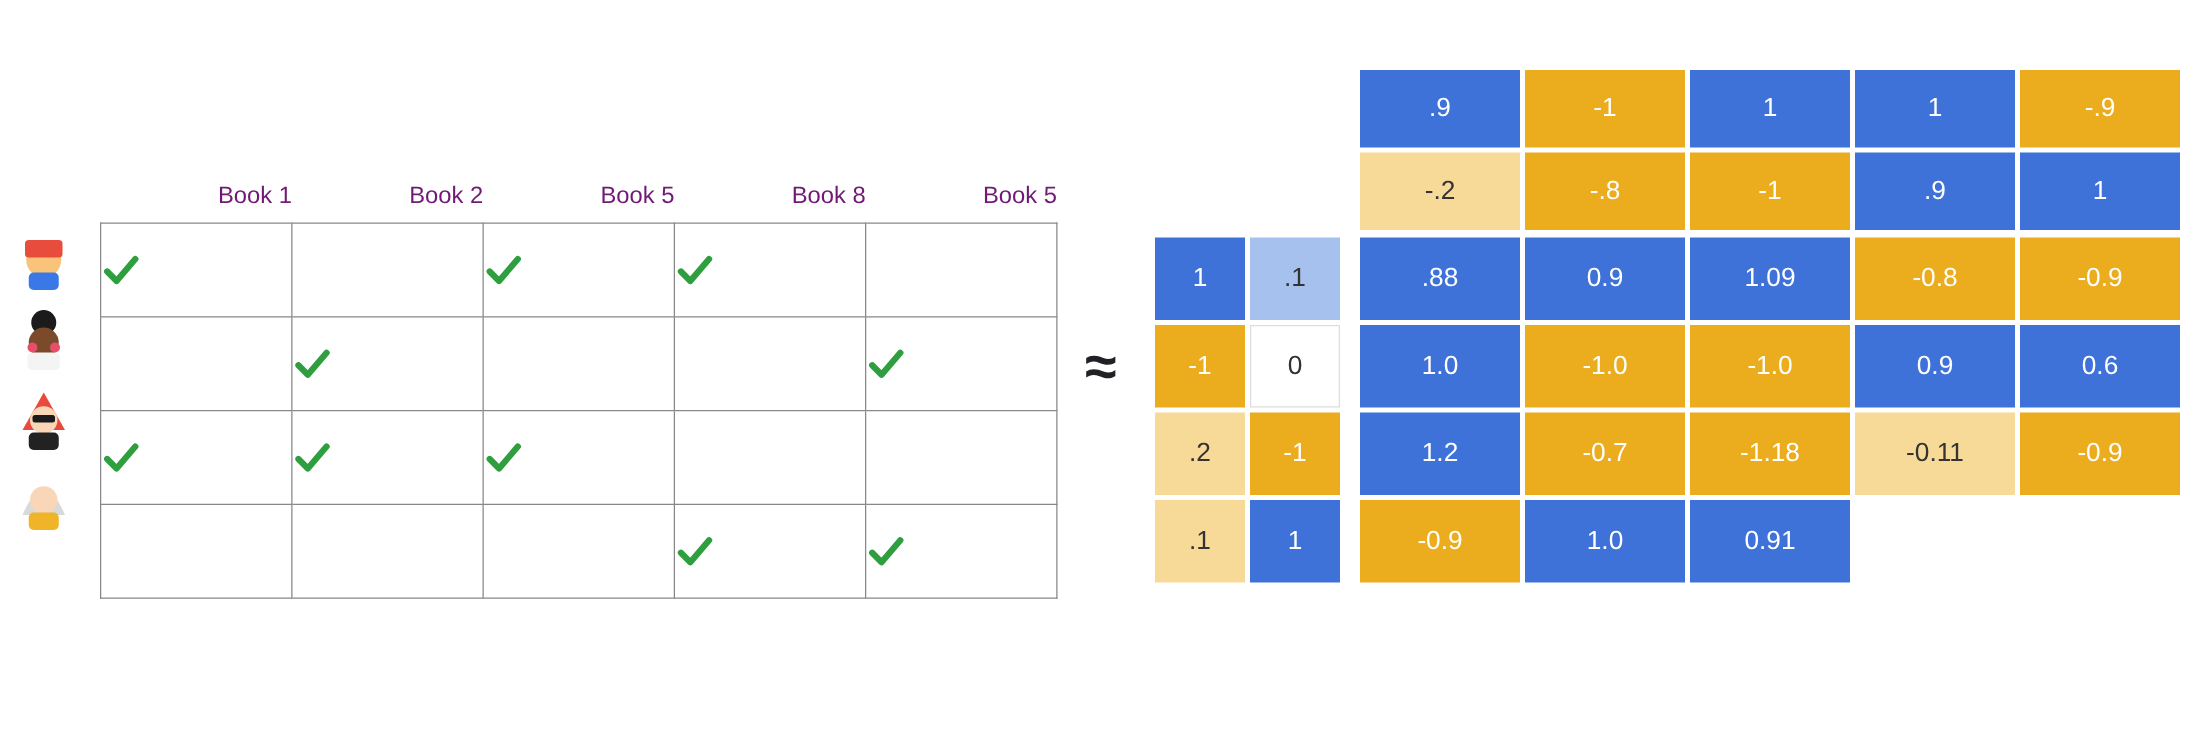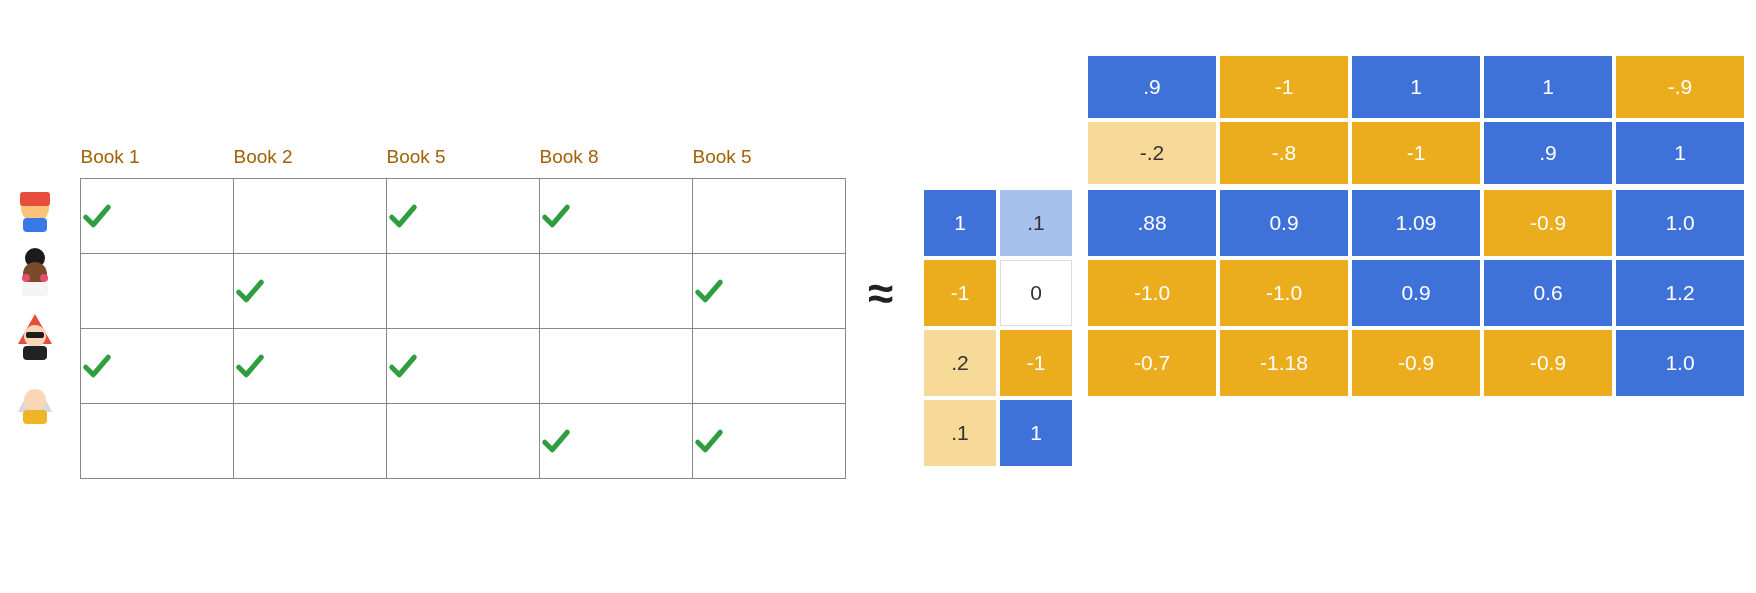--- a/index.html
+++ b/index.html
@@ -1,20 +1,20 @@
 <!DOCTYPE html>
 <html><head>
 <meta charset="utf-8">
 <style>
   html,body{margin:0;padding:0;font-family:Arial,Helvetica,sans-serif;background:#fff;color:#202124}
   .page{width:1756px;height:593px;position:relative}
   .avatars{display:flex;flex-direction:column;gap:10px;position:absolute;left:8px;top:180px}
   .avatar{width:54px;height:54px}
   .books-table{position:absolute;left:80px;top:146px;border-collapse:collapse}
-  .books-table th{font-size:19px;font-weight:400;color:#a16207;padding:0 0 10px 0;text-align:left}
+  .books-table th{font-size:19px;font-weight:400;color:#701a75;padding:0 0 10px 0;text-align:right}
   .books-table td{border:1px solid #888;width:150px;height:72px;text-align:center;vertical-align:middle}
   .approx{position:absolute;left:868px;top:266px;font-size:46px;font-weight:900}
   .mat-u{position:absolute;left:924px;top:190px}
   .mat-v{position:absolute;left:1088px;top:56px}
   .mat-r{position:absolute;left:1088px;top:190px}
   .grid{display:grid;gap:4px}
   .grid-u{grid-template-columns:repeat(2,72px);grid-template-rows:repeat(4,66px)}
   .grid-v{grid-template-columns:repeat(5,128px);grid-template-rows:repeat(2,62px)}
   .grid-r{grid-template-columns:repeat(5,128px);grid-template-rows:repeat(4,66px)}
   .cell{display:flex;align-items:center;justify-content:center;font-size:21px;font-weight:400;color:#fff}
@@ -146,26 +146,29 @@
       <div class="cell gold-light">-.2</div>
       <div class="cell gold">-.8</div>
       <div class="cell gold">-1</div>
       <div class="cell blue">.9</div>
       <div class="cell blue">1</div>
     </div>
   <div class="mat-r grid grid-r" id="matR">
       <div class="cell blue">.88</div>
       <div class="cell blue">0.9</div>
       <div class="cell blue">1.09</div>
+      <div class="cell gold">-0.8</div>
       <div class="cell gold">-0.9</div>
       <div class="cell blue">1.0</div>
       <div class="cell gold">-1.0</div>
       <div class="cell gold">-1.0</div>
       <div class="cell blue">0.9</div>
       <div class="cell blue">0.6</div>
       <div class="cell blue">1.2</div>
       <div class="cell gold">-0.7</div>
       <div class="cell gold">-1.18</div>
+      <div class="cell gold-light">-0.11</div>
       <div class="cell gold">-0.9</div>
       <div class="cell gold">-0.9</div>
       <div class="cell blue">1.0</div>
+      <div class="cell blue">0.91</div>
     </div>
 </div>
 
 </body></html>

